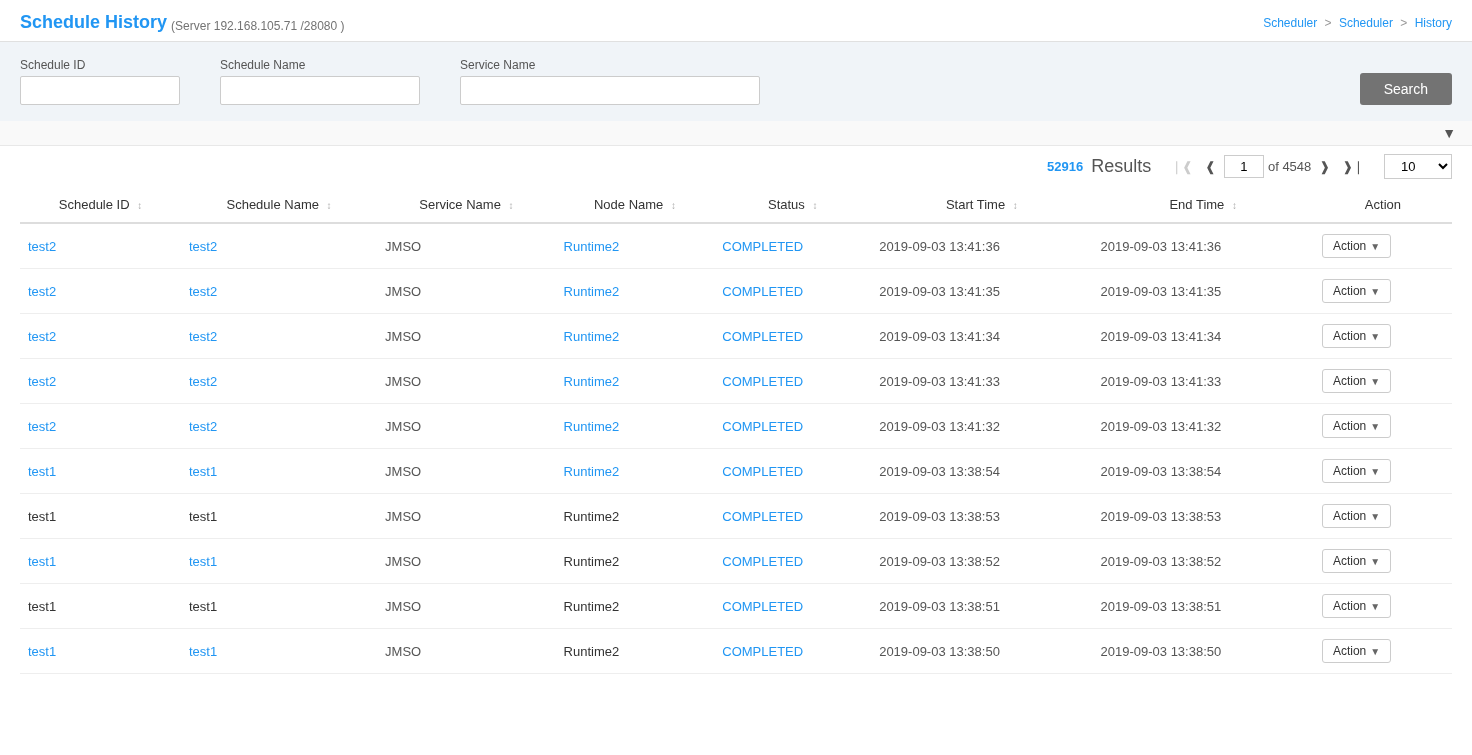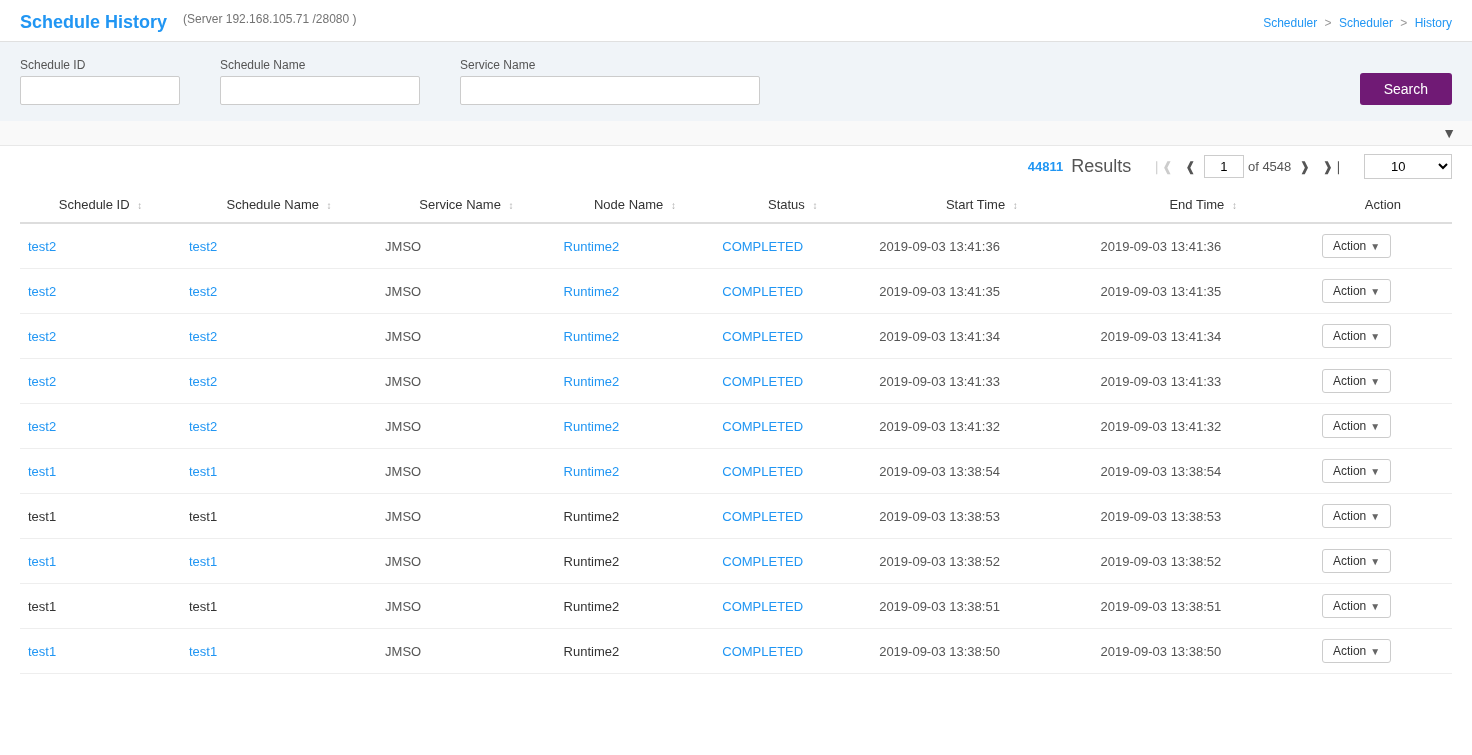--- a/index.html
+++ b/index.html
@@ -7,22 +7,22 @@
 
     .header {
       display: flex;
       align-items: center;
       justify-content: space-between;
       padding: 12px 20px 8px 20px;
       border-bottom: 1px solid #e0e0e0;
     }
     .header-left {
       display: flex;
-      align-items: flex-start;
-      gap: 16px;
+      align-items: flex-end;
+      gap: 4px;
     }
     .page-title {
       font-size: 18px;
       color: #2196F3;
       font-weight: bold;
     }
     .server-info {
       color: #737373;
       font-size: 12px;
     }
@@ -53,21 +53,21 @@
       background: #fff;
       padding: 6px 8px;
       font-size: 13px;
       outline: none;
       border-radius: 2px;
     }
     .search-field.schedule-id input { width: 160px; }
     .search-field.schedule-name input { width: 200px; }
     .search-field.service-name input { width: 300px; }
     .search-btn {
-      background: #701a75;
+      background: #737373;
       color: #fff;
       border: none;
       padding: 8px 24px;
       font-size: 14px;
       cursor: pointer;
       border-radius: 3px;
       margin-left: auto;
     }
 
     .collapse-bar {
@@ -116,21 +116,21 @@
     .page-input {
       border: 1px solid #ccc;
       width: 40px;
       text-align: center;
       padding: 3px 4px;
       font-size: 13px;
     }
     .page-total { color: #555; font-size: 13px; }
     .page-size-select {
       border: 1px solid #ccc;
-      padding: 3px 22px;
+      padding: 3px 12px;
       font-size: 13px;
       margin-left: 8px;
       background: #fff;
       cursor: pointer;
     }
 
     .table-container {
       padding: 0 20px;
       overflow-x: auto;
     }
@@ -216,21 +216,21 @@
     <input type="text" placeholder="" style="">
   </div>
   <button class="search-btn">Search</button>
 </div>
 
 <div class="collapse-bar">
   <button class="collapse-btn">▼</button>
 </div>
 
 <div class="results-bar">
-  <span class="results-count">44811</span>
+  <span class="results-count">52916</span>
   <span class="results-label">Results</span>
   <div class="pagination">
     <button disabled="">❘❰</button>
     <button>❰</button>
     <input type="text" class="page-input" value="1" style="">
     <span class="page-total">of <span>4548</span></span>
     <button>❱</button>
     <button>❱❘</button>
   </div>
   <select class="page-size-select">

